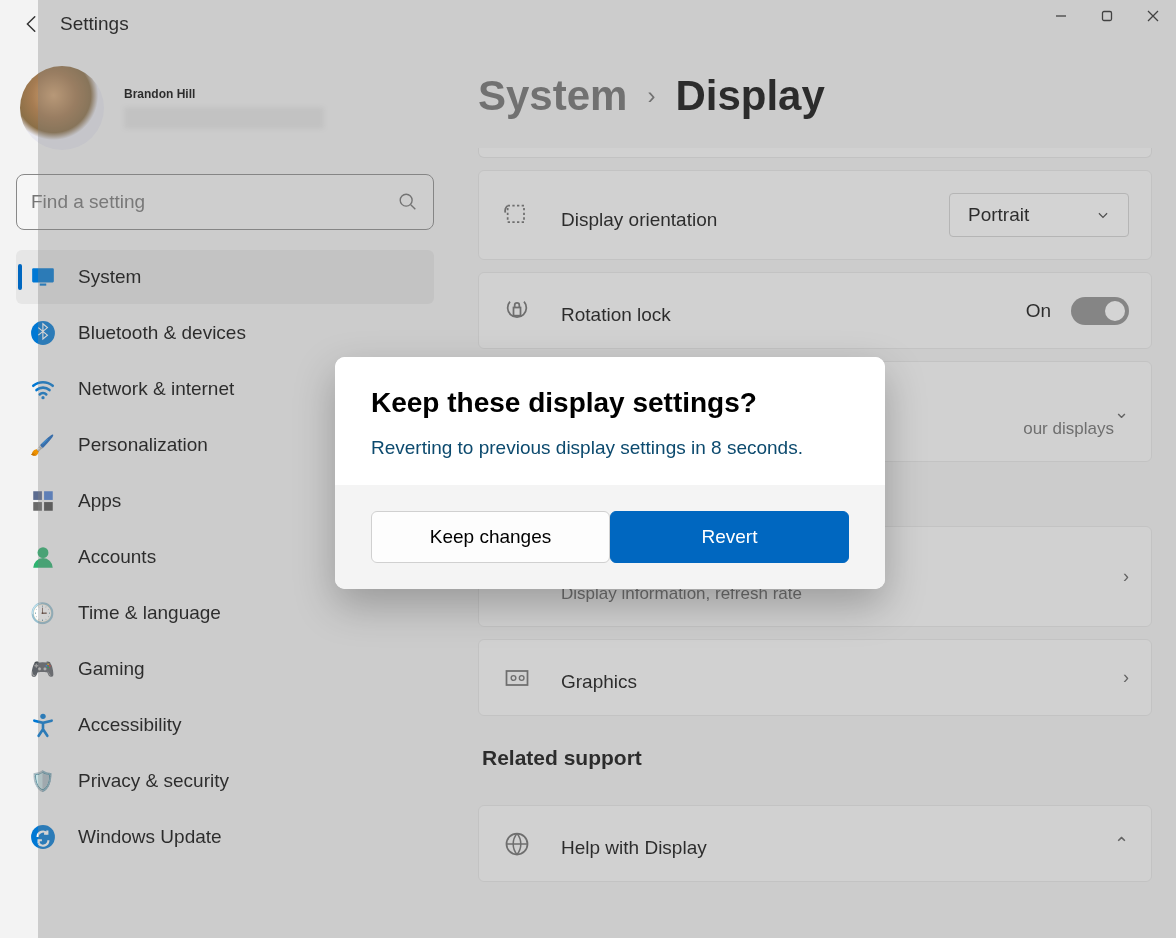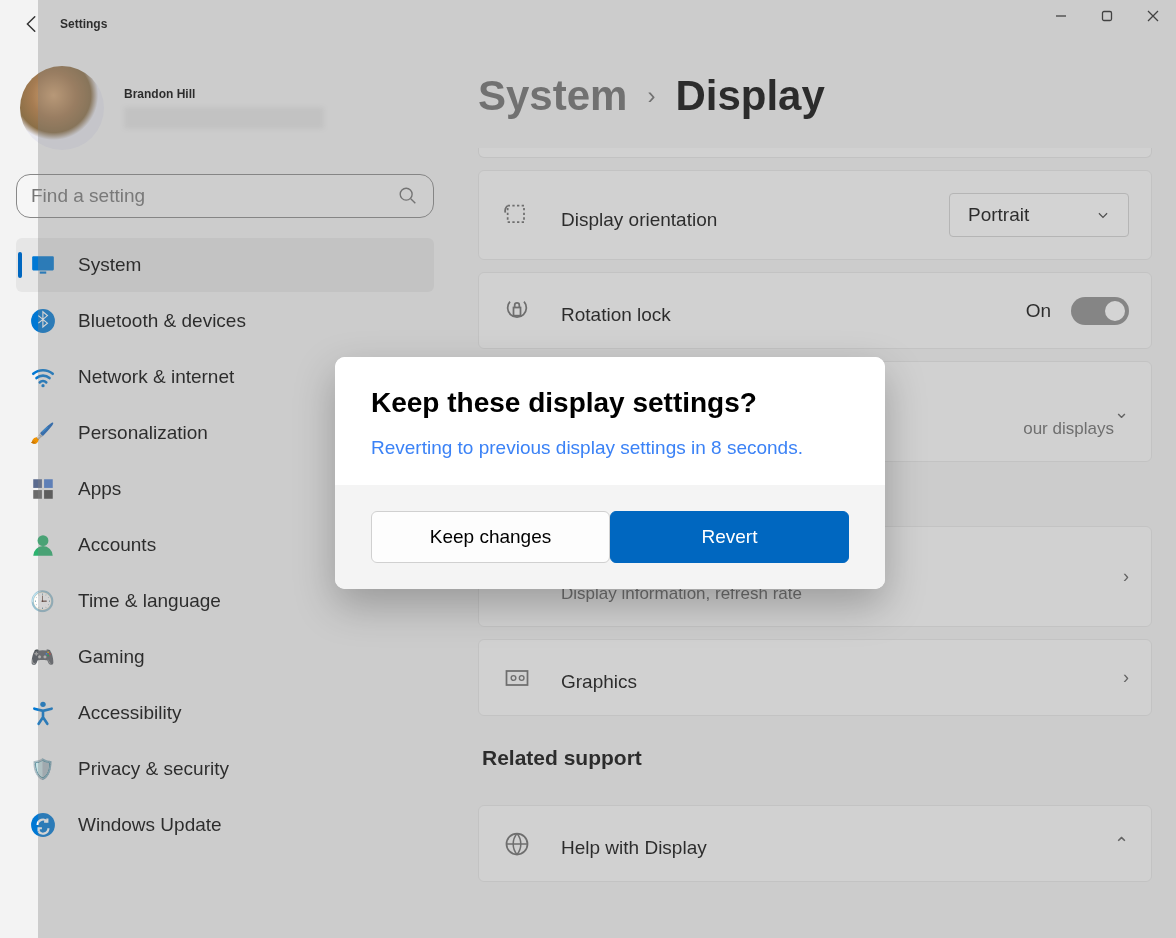--- a/index.html
+++ b/index.html
@@ -1,32 +1,32 @@
 <!DOCTYPE html>
 <html><head>
 <meta charset="utf-8">
 <style>
   * { margin: 0; padding: 0; box-sizing: border-box; font-family: "Segoe UI", -apple-system, sans-serif; }
   body { width: 1176px; height: 938px; background: #f3f3f3; overflow: hidden; position: relative; }
   
   .titlebar { height: 48px; display: flex; align-items: center; padding-left: 12px; }
   .back-btn { width: 40px; height: 40px; display: flex; align-items: center; justify-content: center; cursor: pointer; }
-  .title { font-size: 12px; margin-left: 8px; font-weight: bold; }
+  .title { font-size: 19px; margin-left: 8px; }
   .window-controls { position: absolute; right: 0; top: 0; display: flex; }
   .window-control { width: 46px; height: 32px; display: flex; align-items: center; justify-content: center; cursor: pointer; }
   
   .content { display: flex; height: calc(100% - 48px); }
   
   .sidebar { width: 450px; padding: 18px 16px 0 16px; }
   .user-block { display: flex; align-items: center; margin-bottom: 24px; padding-left: 4px; }
   .avatar { width: 84px; height: 84px; border-radius: 50%; background: radial-gradient(circle at 40% 35%, #d4a574 0%, #a67c52 30%, #8b6f47 50%, #e8e8f0 60%); margin-right: 20px; }
   .user-name { font-size: 12px; font-weight: 600; }
   .user-email { margin-top: 6px; width: 200px; height: 22px; background: #e4e4e4; border-radius: 2px; filter: blur(2px); }
   
-  .search-box { display: flex; align-items: center; border: 1px solid #888; border-radius: 14px; padding: 10px 14px; margin-bottom: 20px; background: rgba(255,255,255,0.3); }
+  .search-box { display: flex; align-items: center; border: 1px solid #888; border-radius: 8px; padding: 16px 14px; margin-bottom: 20px; background: rgba(255,255,255,0.3); }
   .search-input { flex: 1; border: none; background: transparent; font-size: 19px; outline: none; color: #555;}
   .search-icon { opacity: 0.7; }
   
   .nav-item { display: flex; align-items: center; padding: 14px 14px; border-radius: 6px; cursor: pointer; margin-bottom: 2px; position: relative; }
   .nav-item.active { background: #e6e6e6; }
   .nav-item.active::before { content: ""; position: absolute; left: 2px; top: 14px; bottom: 14px; width: 4px; background: #0067c0; border-radius: 2px; }
   .nav-icon { width: 26px; height: 26px; margin-right: 22px; display: flex; align-items: center; justify-content: center; font-size: 20px; }
   .nav-label { font-size: 19px; }
   
   .main { flex: 1; padding: 24px 24px 0 28px; overflow: hidden; }
@@ -51,21 +51,21 @@
   .toggle { width: 58px; height: 28px; border-radius: 14px; background: #888; position: relative; cursor: pointer; }
   .toggle::after { content: ""; position: absolute; right: 4px; top: 4px; width: 20px; height: 20px; background: #fff; border-radius: 50%; }
   
   .section-heading { font-size: 21px; font-weight: 600; margin: 30px 0 35px 4px; }
   
   
   .scrim { position: absolute; inset: 0; background: rgba(128,128,128,0.34); display: flex; align-items: center; justify-content: center; margin-left: 38px; }
   .dialog { width: 550px; background: #fff; border-radius: 10px; box-shadow: 0 16px 40px rgba(0,0,0,0.25); overflow: hidden; position: relative; top:4px; left:3px;}
   .dialog-top { padding: 30px 36px 26px 36px; background:#fff;}
   .dialog-title { font-size: 28px; font-weight: 600; margin-bottom: 18px; }
-  .dialog-body { font-size: 19px; color: #3b82f6; }
+  .dialog-body { font-size: 19px; color: #0c4a6e; }
   .dialog-actions { background: #f4f4f4; padding: 26px 36px; display: flex; }
   .dlg-btn { flex: 1; padding: 14px 0; font-size: 19px; border-radius: 6px; text-align: center; cursor: pointer; border: 1px solid #d0d0d0; background: #fdfdfd; }
   .dlg-btn.primary { background: #0067c0; color: #fff; border: 1px solid #0067c0; }
   
   .icon-svg { width: 22px; height: 22px; }
   .icon-svg-lg { width: 28px; height: 28px; }
 </style>
 </head>
 <body>
 

